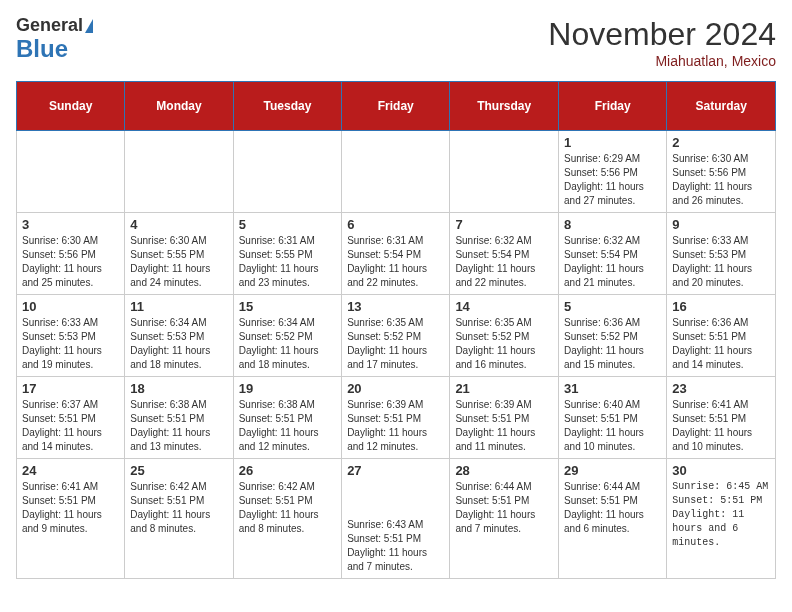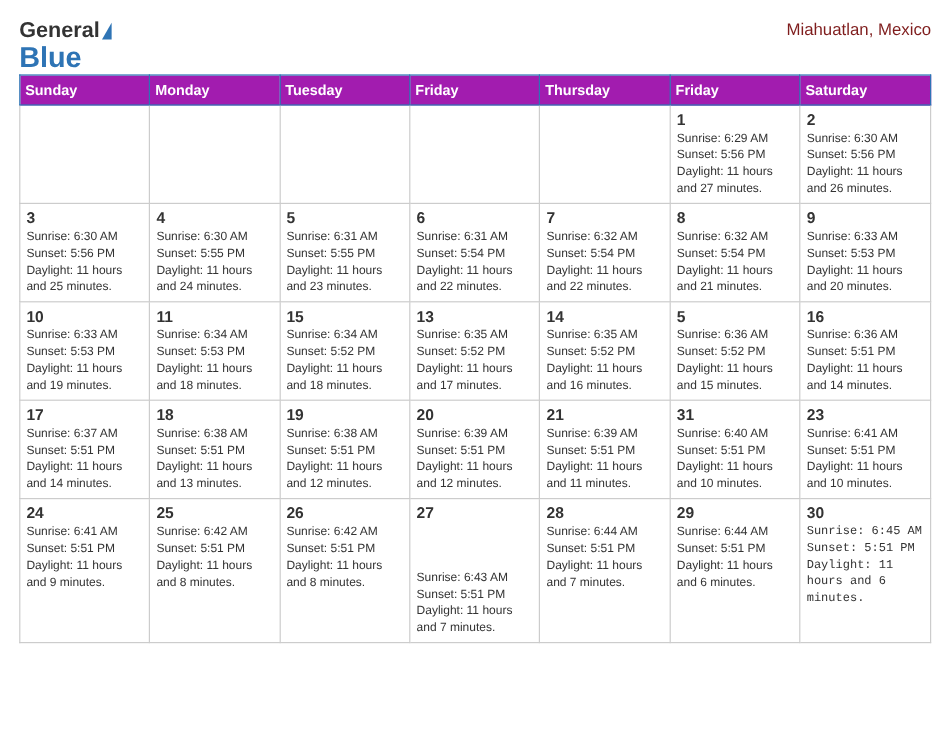--- a/index.html
+++ b/index.html
@@ -7,20 +7,21 @@
       font-family: Arial, sans-serif;
       background: #fff;
       width: 792px;
       min-height: 612px;
       padding: 16px;
     }
     .header {
       display: flex;
       justify-content: space-between;
       align-items: flex-start;
+      margin-bottom: 12px;
     }
     .logo {
       display: flex;
       flex-direction: column;
       align-items: flex-start;
     }
     .logo-general {
       font-size: 18px;
       font-weight: bold;
       color: #333;
@@ -56,26 +57,26 @@
     .location {
       font-size: 14px;
       color: #7f1d1d;
     }
     .calendar {
       width: 100%;
       border-collapse: collapse;
       border: 1px solid #ccc;
     }
     .calendar th {
-      background-color: #a21caf;
+      background-color: #b91c1c;
       color: #fff;
       font-size: 12px;
       font-weight: bold;
-      padding: 5px 4px;
-      text-align: left;
+      padding: 17px 4px;
+      text-align: center;
       border: 1px solid #2e74b5;
     }
     .calendar td {
       border: 1px solid #ccc;
       vertical-align: top;
       padding: 4px 5px;
       width: 110px;
       min-height: 80px;
       font-size: 10px;
       color: #333;
@@ -100,20 +101,21 @@
 
 <div class="header">
   <div class="logo">
     <div class="logo-row">
       <span class="logo-general">General</span>
       <span class="logo-icon"></span>
     </div>
     <span class="logo-blue">Blue</span>
   </div>
   <div class="title-block">
+    <div class="month-title">November 2024</div>
     <div class="location">Miahuatlan, Mexico</div>
   </div>
 </div>
 
 <table class="calendar">
   <thead>
     <tr>
     <th>Sunday</th>
         <th>Monday</th>
         <th>Tuesday</th>

